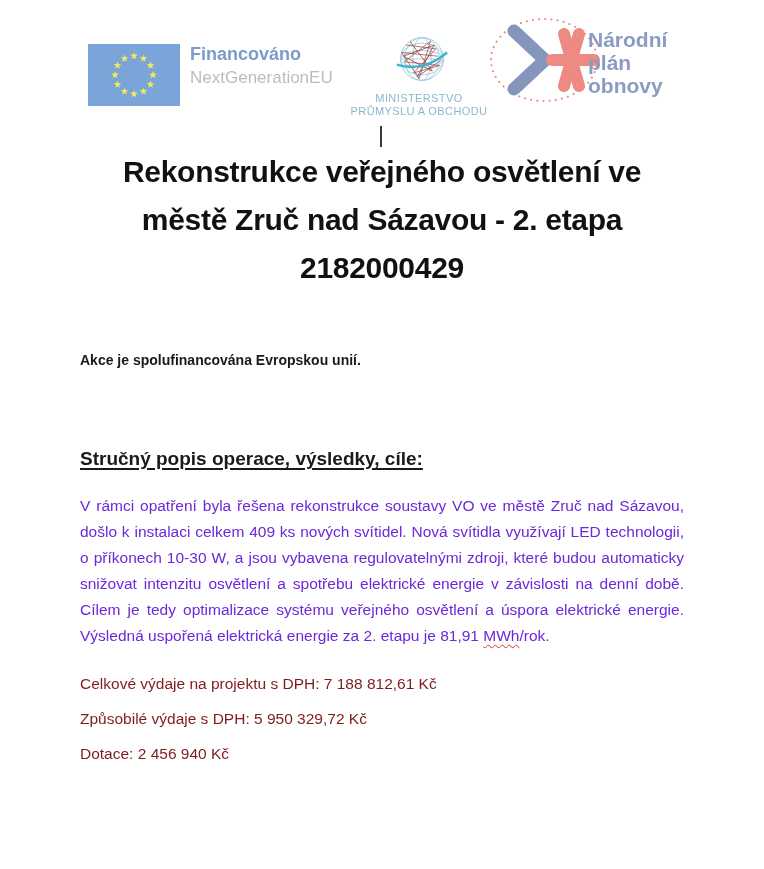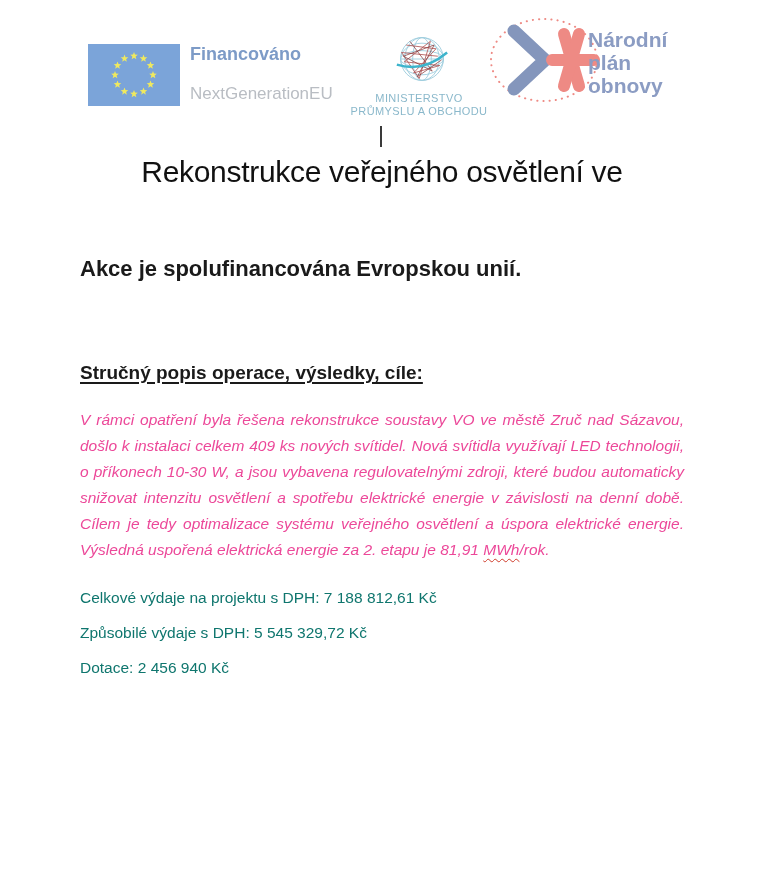--- a/index.html
+++ b/index.html
@@ -11,42 +11,42 @@
     position: relative;
     overflow: hidden;
   }
   .page { position: absolute; inset: 0; }
 
   
   .logo-row { position: absolute; top: 0; left: 0; width: 616px; height: 130px; }
   .eu-flag { position: absolute; left: 88px; top: 44px; }
   .eu-text { position: absolute; left: 190px; top: 43px; line-height: 22px; }
   .eu-text .l1 { font-size: 18px; font-weight: bold; color: #7d9bc7; }
-  .eu-text .l3 { font-size: 17px; font-weight: normal; color: #b9bdc3; margin-top: 18px; }
+  .eu-text .l3 { font-size: 17px; font-weight: normal; color: #b9bdc3; margin-top: 2px; }
   .ministry { position: absolute; left: 344px; top: 32px; width: 150px; text-align: center; }
   .ministry svg { margin-left: 6px; }
   .ministry-text { font-size: 11px; line-height: 13px; color: #8ab8cb; letter-spacing: 0.4px; margin-top: 2px; }
   .npo { position: absolute; left: 486px; top: 12px; }
   .npo-icon { position: absolute; left: 0; top: 0; }
   .npo-text { position: absolute; left: 102px; top: 16px; font-size: 21px; font-weight: bold; color: #8b9cc3; line-height: 23px; }
 
   
   .caret { position: absolute; left: 380px; top: 126px; width: 2px; height: 21px; background: #3a3a3a; }
 
   
   .doc { position: absolute; left: 80px; top: 148px; width: 604px; }
-  .title { text-align: center; font-weight: normal; color: #111; font-size: 30px; line-height: 48px; letter-spacing: -0.3px; }
-  .note { margin-top: 60px; font-size: 22px; font-weight: bold; color: #1a1a1a; }
+  .title { text-align: center; font-weight: bold; color: #111; font-size: 30px; line-height: 48px; letter-spacing: -0.3px; }
+  .note { margin-top: 60px; font-size: 14px; font-weight: bold; color: #1a1a1a; }
   .sec-heading { font-size: 19px; font-weight: bold; color: #1a1a1a;
     text-decoration: underline; text-decoration-thickness: 1.5px; text-underline-offset: 3px; }
   .sec-heading.first { margin-top: 80px; }
   .sec-heading.second { margin-top: 60px; }
-  .body-par { margin-top: 23px; font-size: 15.5px; line-height: 26px; text-align: justify; color: #ec4899; font-style: italic; }
+  .body-par { margin-top: 23px; font-size: 15.5px; line-height: 26px; text-align: justify; color: #6d28d9; }
   .spell { text-decoration: underline wavy #cf3b2a; text-decoration-thickness: 1px; text-underline-offset: 3px; }
-  .grant-line { font-size: 15.5px; color: #0f766e; margin-top: 20px; line-height: 16px; }
+  .grant-line { font-size: 15.5px; color: #7f1d1d; margin-top: 20px; line-height: 16px; }
   .grant-line.first { margin-top: 27px; }
   .grant-line + .grant-line { margin-top: 19px; }
 </style>
 </head>
 <body>
 
 <div class="page">
 
   <div class="logo-row">
 
@@ -114,27 +114,29 @@
       </div>
     </div>
   </div>
 
   <div class="caret"></div>
 
   <div class="doc">
 
     <h1 class="title">
       <div>Rekonstrukce veřejného osvětlení ve</div>
+      <div>městě Zruč nad Sázavou - 2. etapa</div>
+      <div>2182000429</div>
     </h1>
 
     <p class="note">Akce je spolufinancována Evropskou unií.</p>
 
     <h2 class="sec-heading first">Stručný popis operace, výsledky, cíle:</h2>
 
     <p class="body-par"><span>V rámci opatření byla řešena rekonstrukce soustavy VO ve městě Zruč nad Sázavou, došlo k instalaci celkem 409 ks nových svítidel. Nová svítidla využívají LED technologii, o příkonech 10-30 W, a jsou vybavena regulovatelnými zdroji, které budou automaticky snižovat intenzitu osvětlení a spotřebu elektrické energie v závislosti na denní době. Cílem je tedy optimalizace systému veřejného osvětlení a úspora elektrické energie. Výsledná uspořená elektrická energie za 2. etapu je 81,91 </span><span class="spell">MWh</span><span>/rok.</span></p>
 
 
     <p class="grant-line first">Celkové výdaje na projektu s DPH: 7 188 812,61 Kč</p>
-    <p class="grant-line">Způsobilé výdaje s DPH: 5 545 329,72 Kč</p>
+    <p class="grant-line">Způsobilé výdaje s DPH: 5 950 329,72 Kč</p>
     <p class="grant-line">Dotace: 2 456 940 Kč</p>
   </div>
 
 </div>
 
 </body></html>

